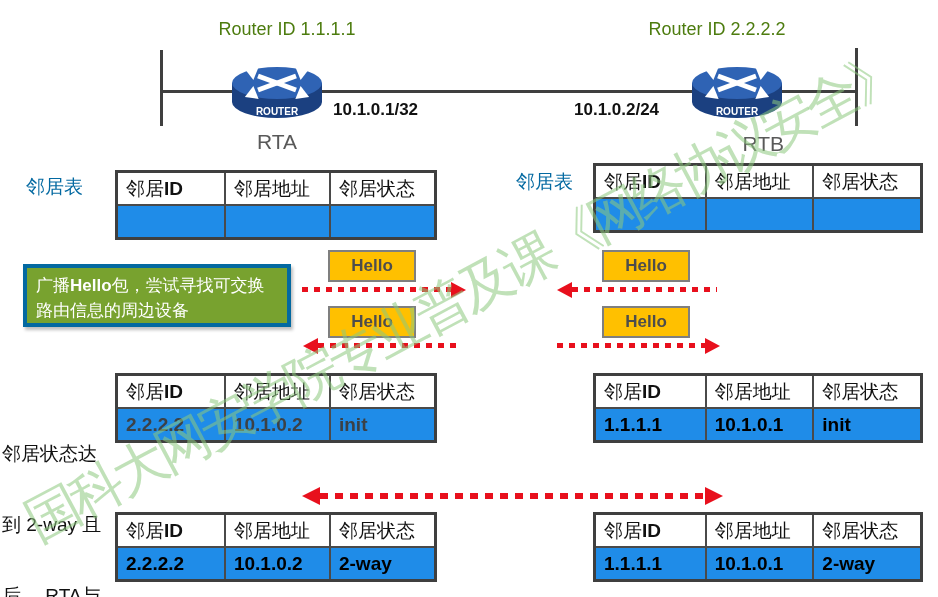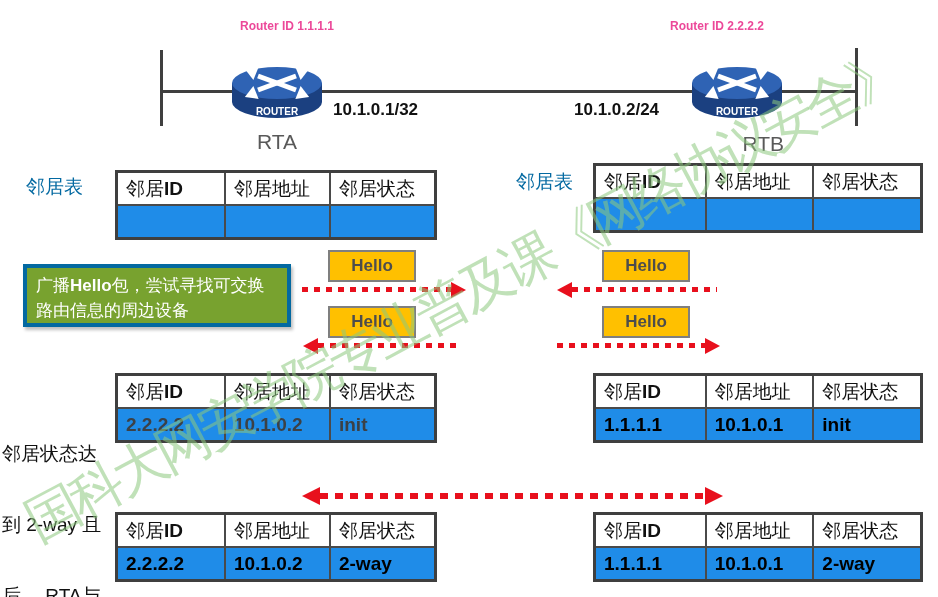--- a/index.html
+++ b/index.html
@@ -3,21 +3,21 @@
 <meta charset="utf-8">
 <style>
   html,body{margin:0;padding:0;background:#fff;}
   .stage{position:relative;width:938px;height:597px;background:#fff;overflow:hidden;
          font-family:"Liberation Sans","DejaVu Sans",sans-serif;}
   .abs{position:absolute;}
   .lbl{position:absolute;white-space:nowrap;}
 
   
   .segline{position:absolute;background:#3f3f3f;}
-  .router-id{font-weight:bold;font-size:12px;color:#ec4899;text-align:center;}
+  .router-id{font-weight:normal;font-size:18px;color:#4d7c0f;text-align:center;}
   .ip{font-weight:bold;font-size:17px;color:#111;}
   .rname{font-size:21px;color:#595959;text-align:center;}
 
   
   .ntl{font-size:19px;color:#0369a1;}
   table.ntable{position:absolute;border-collapse:collapse;background:#fff;
                border:3px solid #3f3f3f;table-layout:fixed;}
   table.ntable th,table.ntable td{border:2px solid #4a4a4a;height:31px;padding:0 0 0 8px;
                text-align:left;vertical-align:middle;overflow:hidden;}
   table.ntable th{background:#fff;font-weight:normal;font-size:19px;color:#111;}

